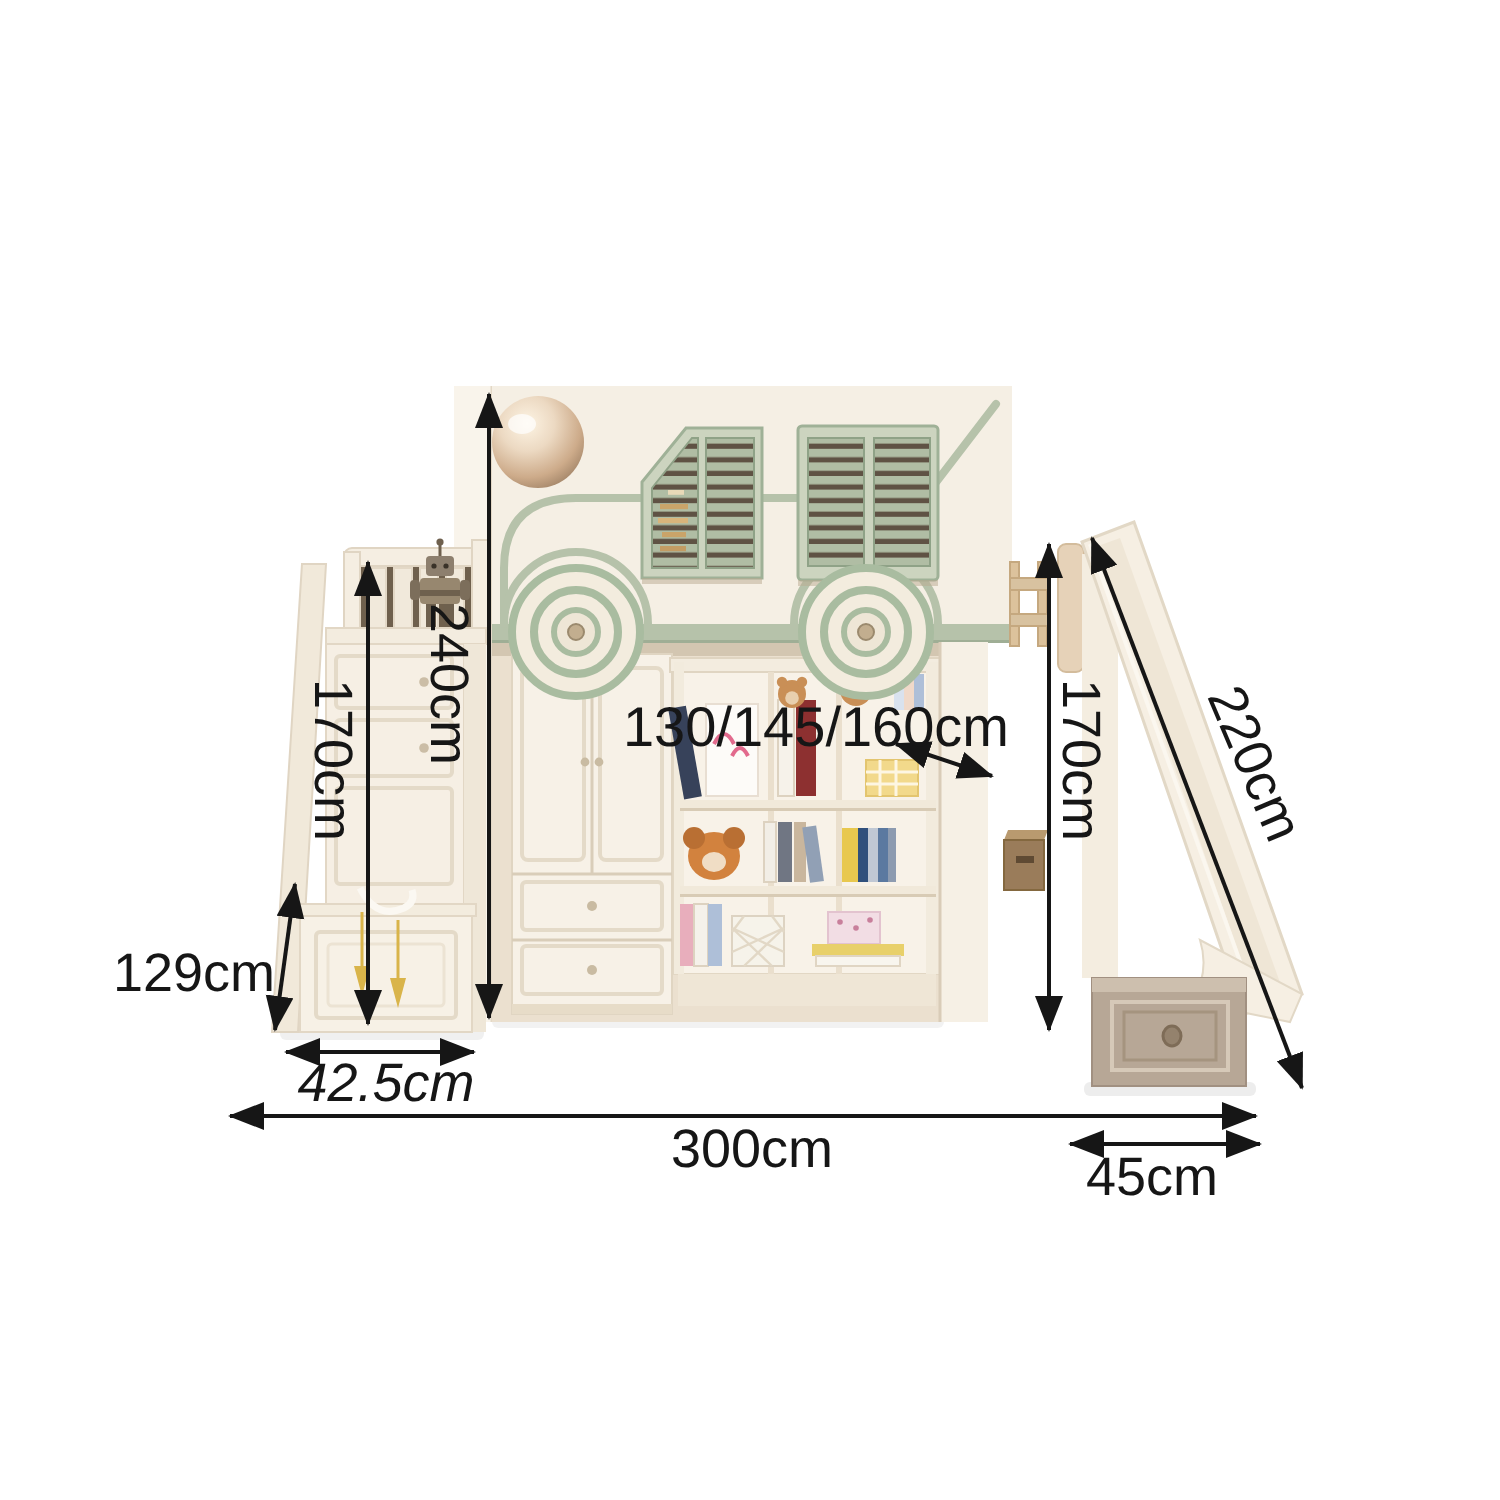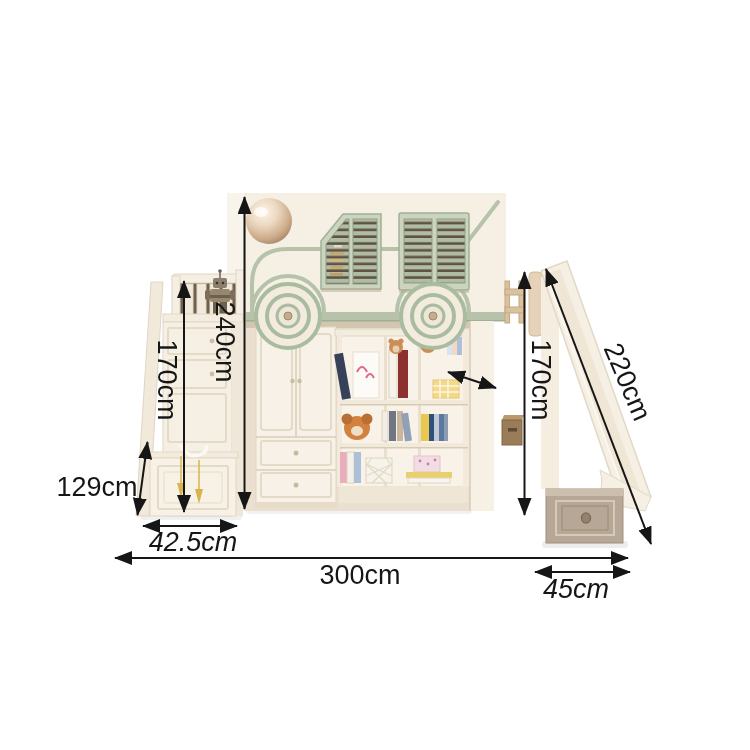--- a/index.html
+++ b/index.html
@@ -281,18 +281,19 @@
       <line x1="524.5" y1="272" x2="524.5" y2="515" marker-start="url(#ah)" marker-end="url(#ah)"></line>
       <line x1="546" y1="269" x2="651" y2="544" marker-start="url(#ah)" marker-end="url(#ah)"></line>
       <line x1="448" y1="372" x2="496" y2="388" marker-start="url(#ah)" marker-end="url(#ah)"></line>
     </g>
   </svg>
 
   <div class="dim-label rot90" style="left:224px;top:342px;">240cm</div>
   <div class="dim-label rot90" style="left:166px;top:380px;">170cm</div>
   <div class="dim-label" style="left:97px;top:487px;">129cm</div>
   <div class="dim-label" style="left:193px;top:542px;font-style:italic;">42.5cm</div>
-  <div class="dim-label" style="left:360px;top:575px;">300cm</div>
-  <div class="dim-label" style="left:576px;top:589px;font-style:italic;">45cm</div>
+  <div class="dim-label" style="left:376px;top:575px;">300cm</div>
+  <div class="dim-label" style="left:576px;top:589px;">45cm</div>
   <div class="dim-label rot90" style="left:540px;top:380px;">170cm</div>
   <div class="dim-label rot67" style="left:627px;top:382px;">220cm</div>
+  <div class="dim-label big" style="left:408px;top:364px;">130/145/160cm</div>
 
 </div>
 
 </body></html>

